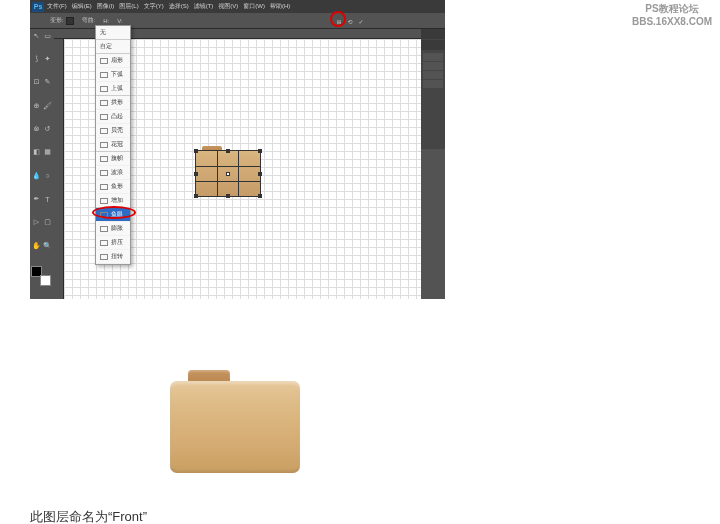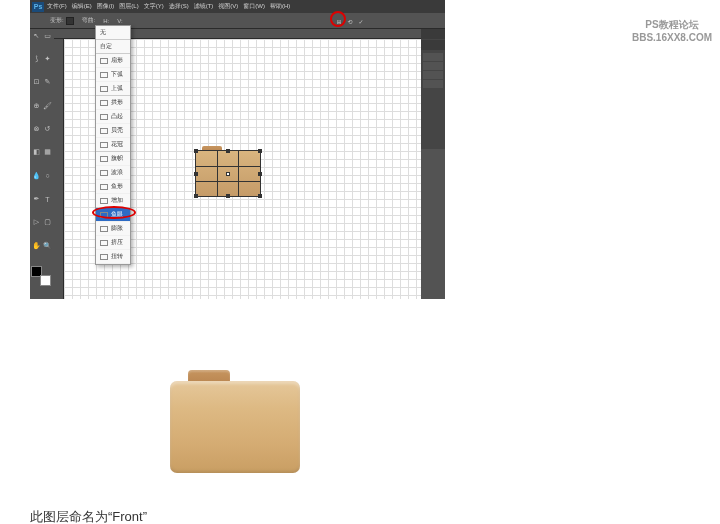--- a/index.html
+++ b/index.html
@@ -1,18 +1,18 @@
 <!DOCTYPE html>
 <html><head>
   <meta charset="utf-8">
   <style>
     * { margin: 0; padding: 0; box-sizing: border-box; }
     body { width: 720px; height: 524px; font-family: Arial, sans-serif; background: #fff; position: relative; }
     
-    .watermark { position: absolute; top: 2px; right: 8px; text-align: center; font-size: 10px; color: #999; line-height: 1.3; font-weight: bold; margin-top: 16px; }
+    .watermark { position: absolute; top: 2px; right: 8px; text-align: center; font-size: 10px; color: #999; line-height: 1.3; font-weight: bold; }
     
     .ps-screenshot { position: absolute; top: 0; left: 30px; width: 415px; height: 299px; background: #535353; }
     .ps-menubar { height: 13px; background: #3a3a3a; display: flex; align-items: center; padding-left: 2px; }
     .ps-logo { width: 12px; height: 10px; background: #1a4b7a; color: #5bb3e8; font-size: 7px; font-weight: bold; display: flex; align-items: center; justify-content: center; margin-right: 3px; }
     .ps-menu-items { display: flex; gap: 5px; color: #d0d0d0; font-size: 6px; }
     .ps-menu-items span { cursor: default; }
     
     .ps-options-bar { height: 16px; background: #535353; border-bottom: 1px solid #2a2a2a; display: flex; align-items: center; padding-left: 20px; position: relative; }
     .ps-opt-item { color: #c0c0c0; font-size: 6px; margin-right: 8px; display: flex; align-items: center; gap: 2px; }
     .ps-opt-swatch { width: 8px; height: 8px; background: #333; border: 1px solid #222; }

